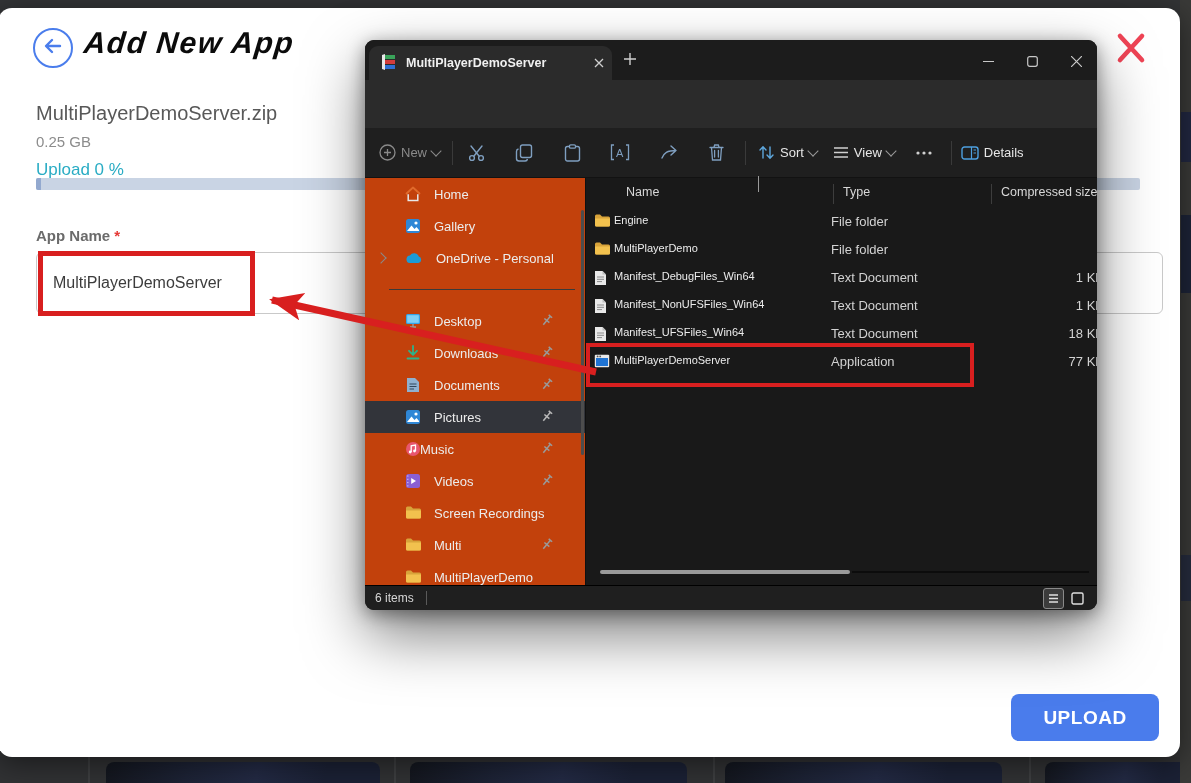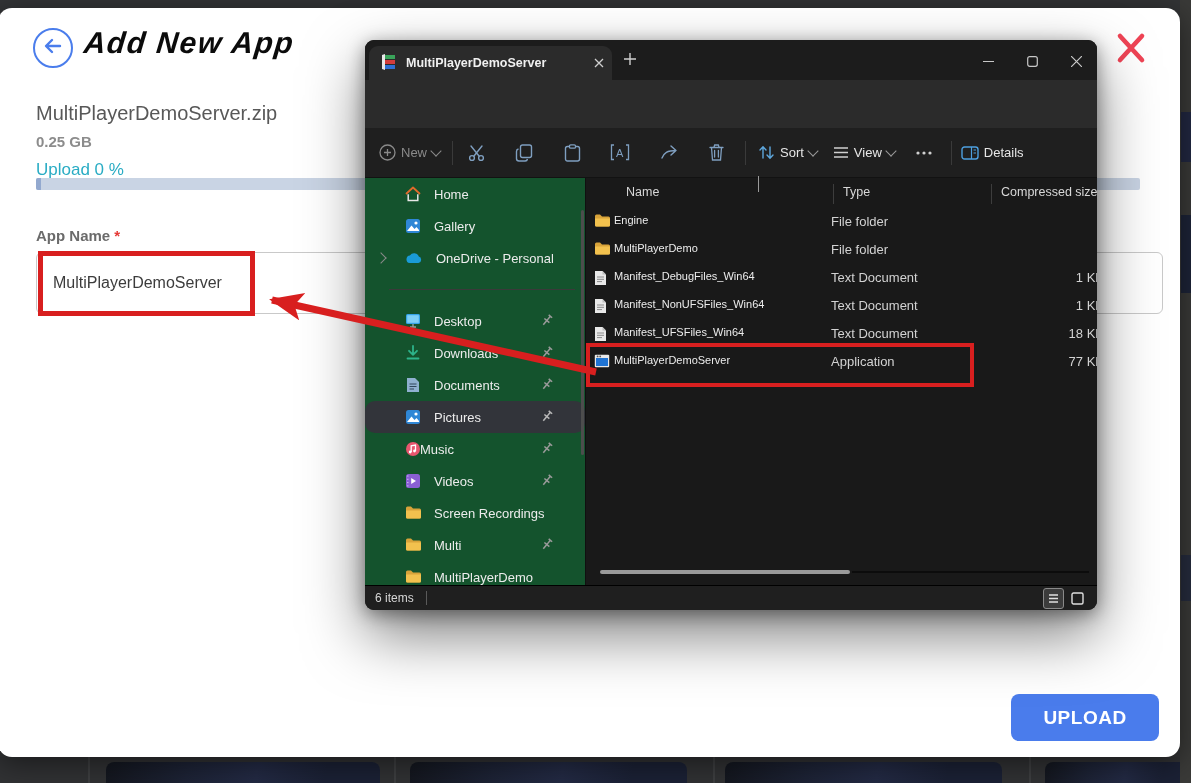--- a/index.html
+++ b/index.html
@@ -20,21 +20,21 @@
   #modal{left:-2px;top:8px;width:1182px;height:749px;background:#ffffff;
          border-radius:14px;box-shadow:0 6px 30px rgba(0,0,0,.5);}
   #back-btn{left:33px;top:28px;width:36px;height:36px;border-radius:50%;
             border:2.5px solid #4a7dec;background:#fff;display:flex;
             align-items:center;justify-content:center;cursor:pointer;}
   #page-title{left:84px;top:26px;font-size:30px;font-weight:800;font-style:italic;
               color:#0b0b0b;letter-spacing:1.5px;transform:skewX(-6deg);}
   #modal-close{left:1112px;top:30px;width:38px;height:36px;cursor:pointer;}
 
   #file-name{left:36px;top:102px;font-size:20px;color:#585858;}
-  #file-size{left:36px;top:133px;font-size:15px;color:#8c8c8c;font-weight:bold;}
+  #file-size{left:36px;top:133px;font-size:15px;color:#8c8c8c;}
   #upload-status{left:36px;top:160px;font-size:17px;font-weight:normal;color:#29acc4;}
   #progress-track{left:36px;top:178px;width:1104px;height:12px;background:#c9d4e4;
                   border-radius:2px;z-index:1;}
   #progress-fill{left:0;top:0;width:5px;height:12px;background:#93a9cf;border-radius:2px 0 0 2px;}
 
   #app-name-label{left:36px;top:227px;font-size:15px;font-weight:bold;color:#6b6b6b;}
   #app-name-label .req{color:#e53935;margin-left:4px;}
   #app-name-input{left:36px;top:252px;width:1127px;height:62px;border:1px solid #c9c9c9;
                   border-radius:6px;background:#fff;font-size:16px;color:#3c3c3c;
                   padding:0 0 0 16px;box-sizing:border-box;z-index:1;
@@ -68,23 +68,23 @@
   .tb-group{display:flex;align-items:center;gap:5px;cursor:pointer;}
   .tb-sep{width:1px;height:24px;background:#3a3a3a;margin:0 6px;}
   .tb-icon{width:34px;height:30px;display:flex;align-items:center;justify-content:center;cursor:pointer;}
   .tb-label{font-size:13px;color:#e6e6e6;}
   .tb-label.dim{color:#8a8a8a;}
   .chev{width:7px;height:7px;border-right:1.4px solid #9a9a9a;border-bottom:1.4px solid #9a9a9a;
         transform:rotate(45deg);margin-top:-4px;}
   .chev-r{transform:rotate(-45deg);margin:0;}
 
   
-  #sidebar{left:0;top:138px;width:220px;height:407px;background:#14532d;overflow:hidden;}
+  #sidebar{left:0;top:138px;width:220px;height:407px;background:#c2410c;overflow:hidden;}
   .sb-item{height:32px;display:flex;align-items:center;padding-left:40px;position:relative;cursor:pointer;}
-  .sb-item.sel{background:#32343a;border-radius:10px;}
+  .sb-item.sel{background:#32343a;}
   .sb-item .lbl{margin-left:13px;font-size:13px;color:#ececec;white-space:nowrap;}
   .sb-chevron{position:absolute;left:12px;top:12px;}
   .sb-pin{position:absolute;right:32px;top:9px;}
   #sb-divider{height:1px;background:#3a3a3a;margin:15px 10px 15px 24px;}
   #sb-scroll{left:216px;top:170px;width:3px;height:245px;background:#4d4d4d;border-radius:2px;}
 
   
   #filepane{left:220px;top:138px;width:512px;height:407px;background:#191919;border-left:1px solid #101010;}
   #col-header{position:absolute;left:12px;top:2px;width:512px;height:26px;}
   .col-h{position:absolute;top:5px;font-size:12.5px;color:#d8d8d8;cursor:pointer;}

